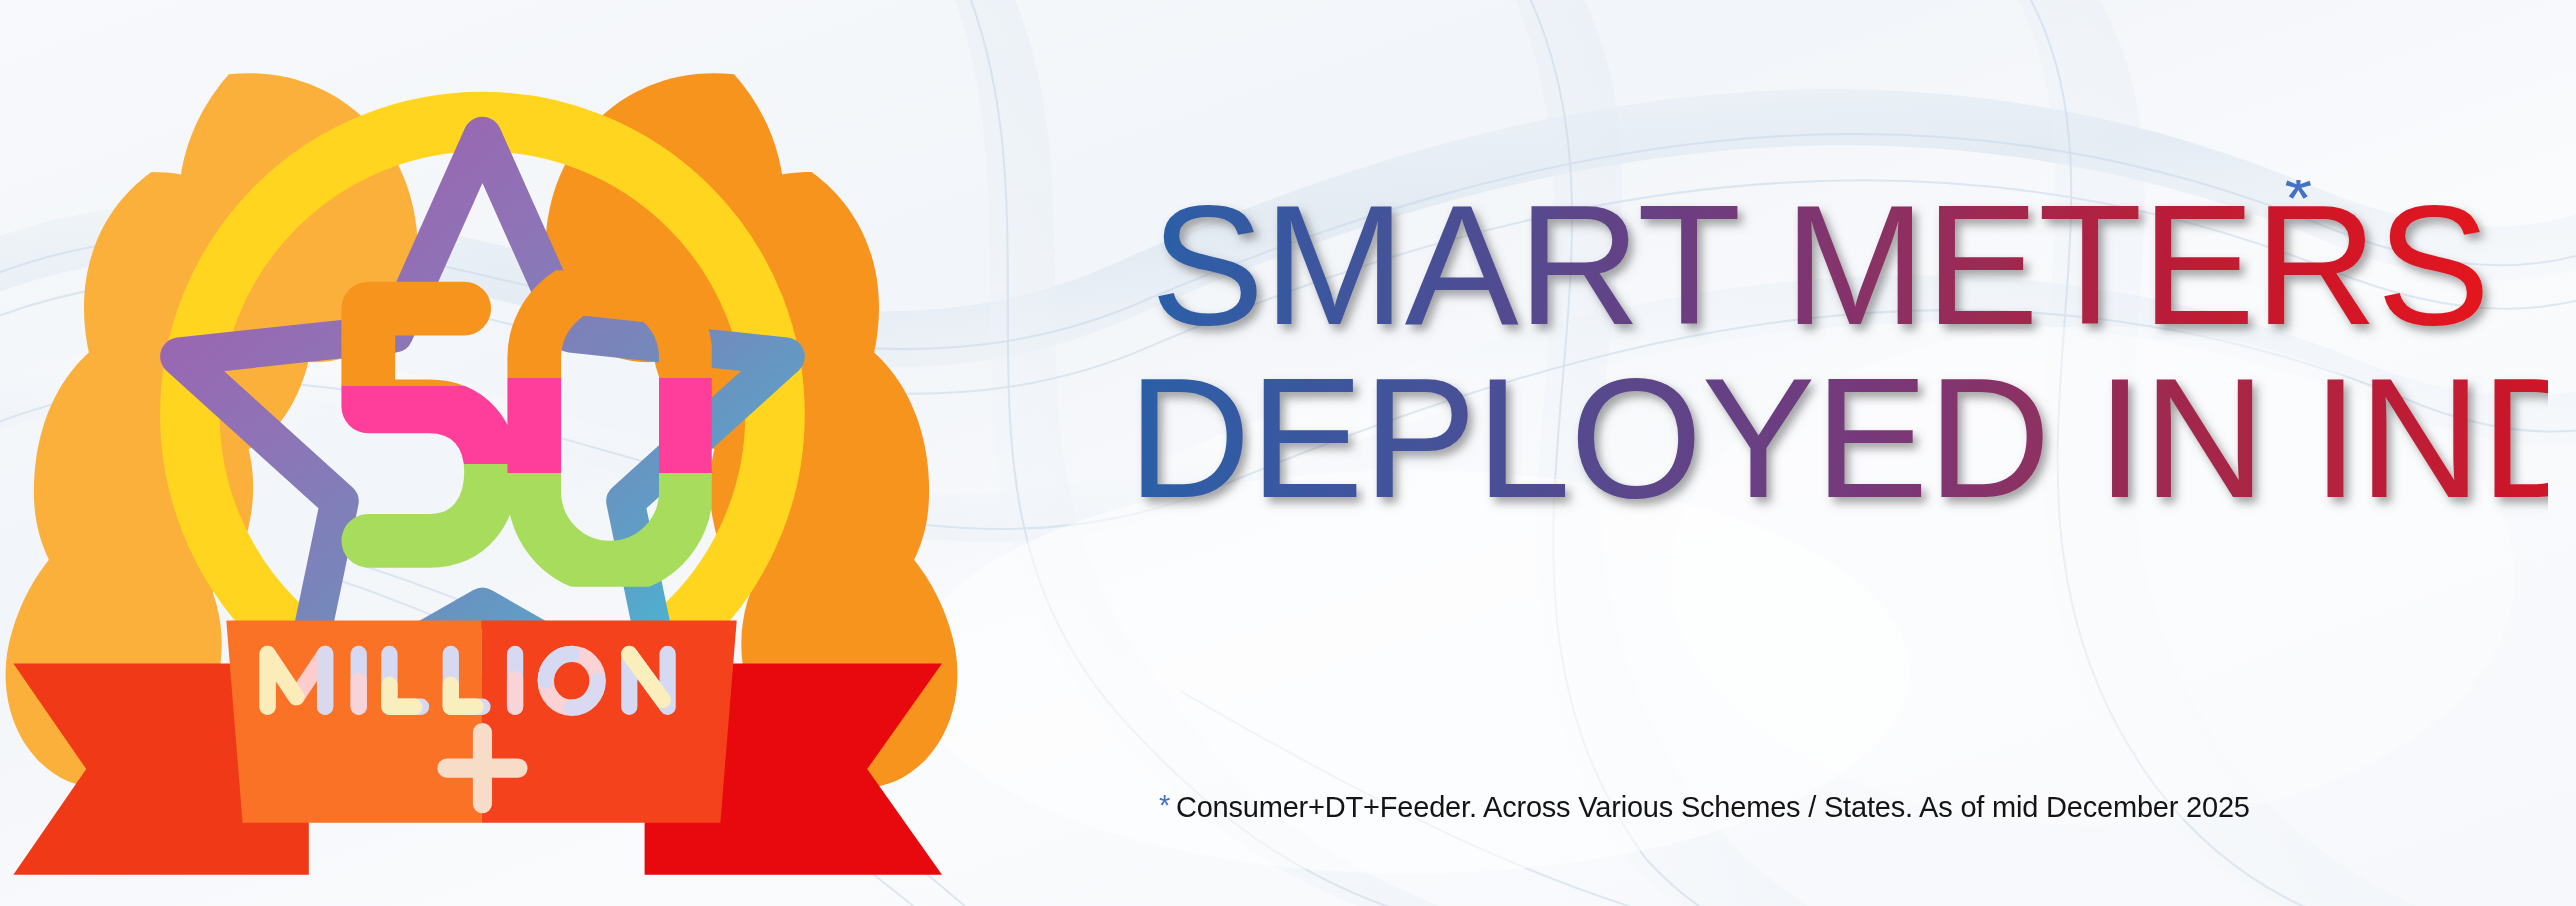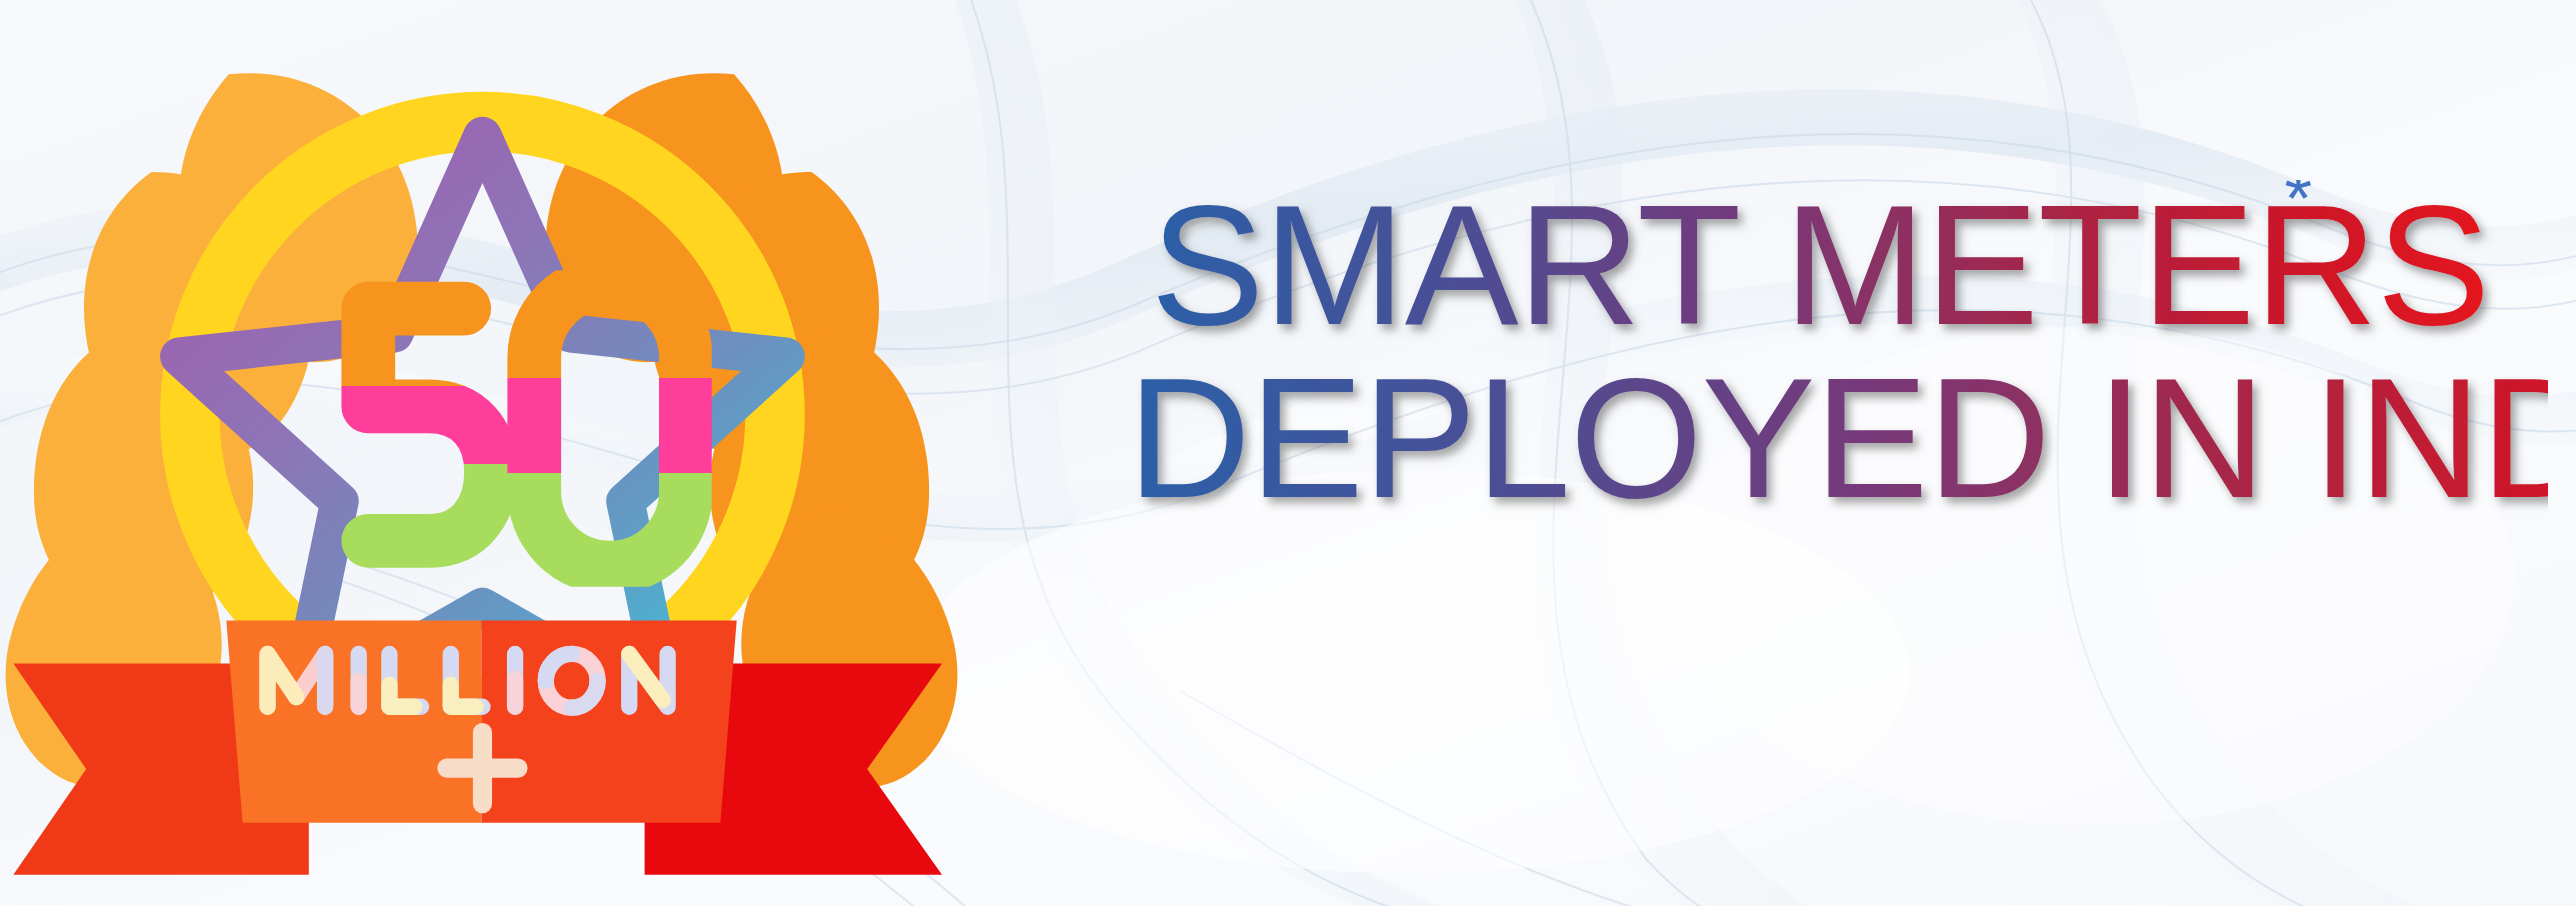--- a/index.html
+++ b/index.html
@@ -249,15 +249,18 @@
       <g filter="url(#titleShadow)">
         <text x="14" y="150" font-family="'Liberation Sans', sans-serif" font-size="178" letter-spacing="-1" fill="url(#titleGrad)">SMART METERS</text>
 
         <text x="-10" y="330" font-family="'Liberation Sans', sans-serif" font-size="178" letter-spacing="-1" fill="url(#titleGrad)">DEPLOYED IN INDIA</text>
       </g>
 
       <text x="1196" y="45" font-family="'Liberation Sans', sans-serif" font-size="74" fill="#4472C4">*</text>
     </svg>
   </div>
 
+  <div id="footnote">
+    <span class="fn-star">*</span><span>Consumer+DT+Feeder. Across Various Schemes / States. As of mid December 2025</span>
+  </div>
 
 </div>
 
 
 </body></html>

